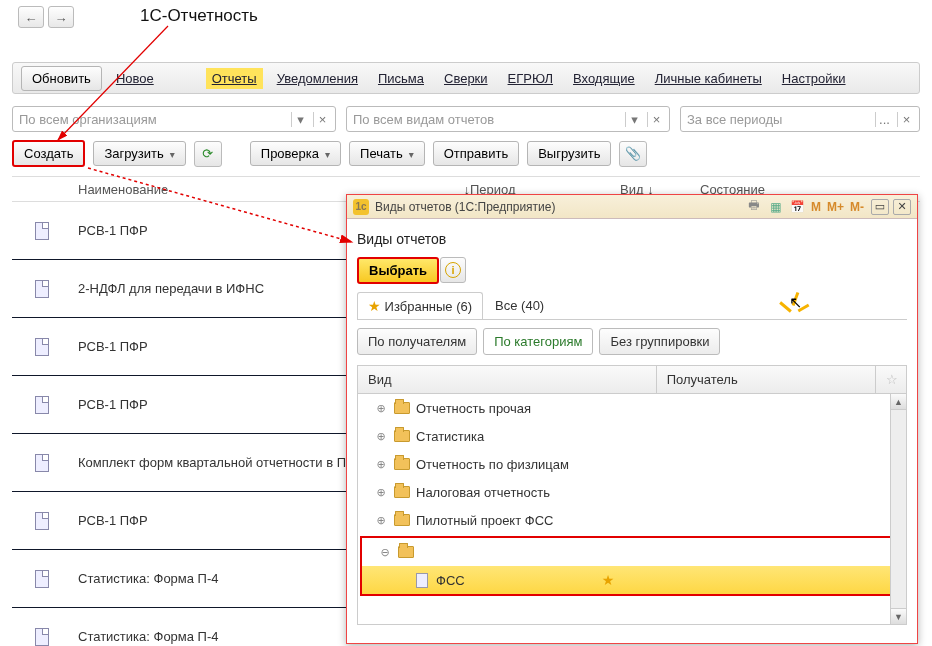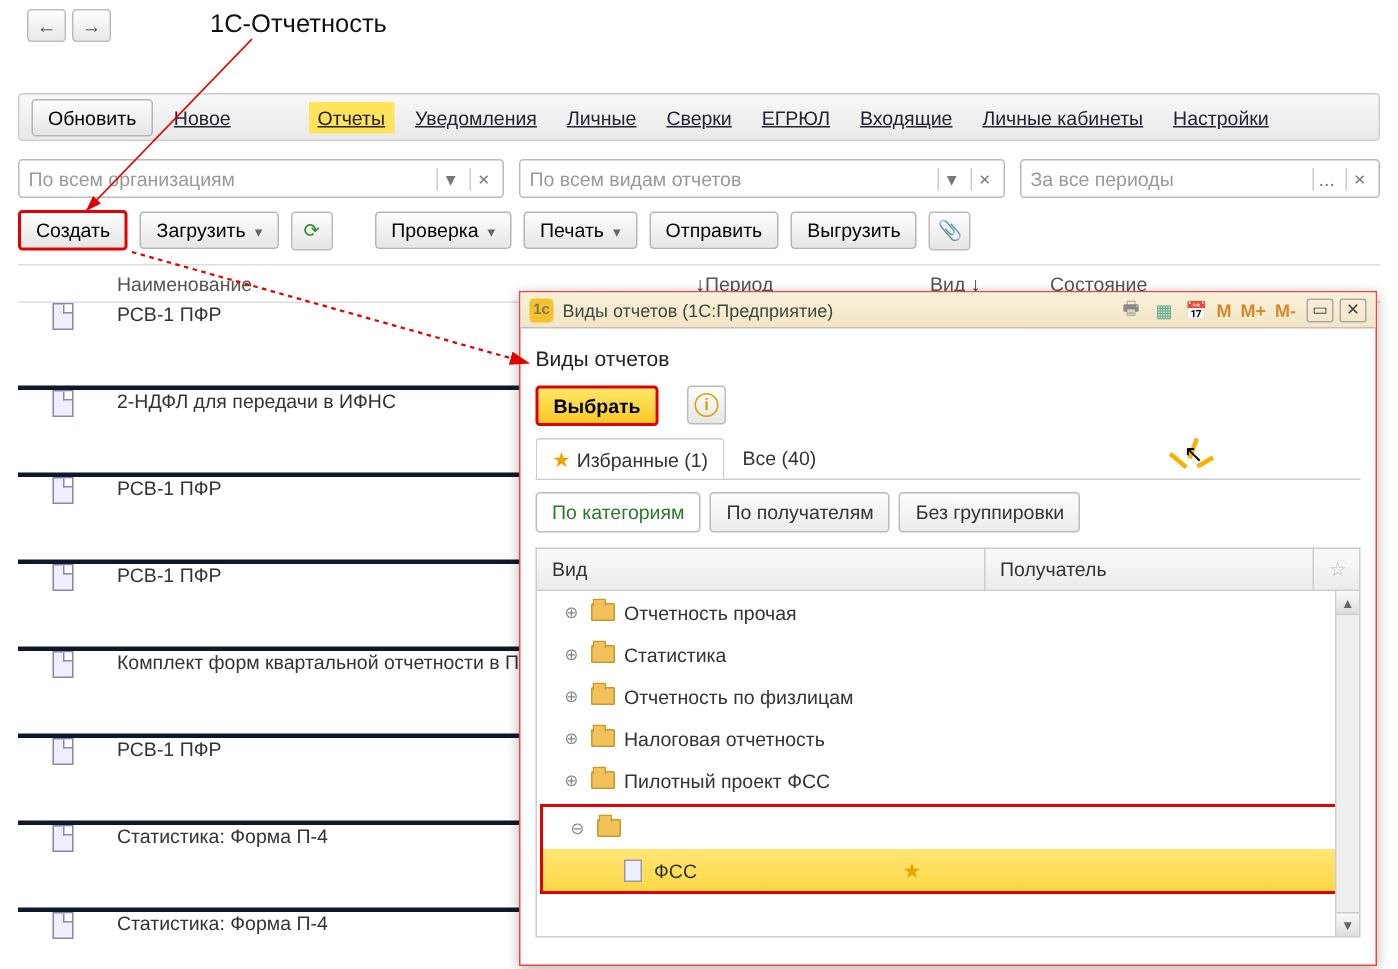--- a/index.html
+++ b/index.html
@@ -34,38 +34,38 @@
 .table-header { position: absolute; top: 176px; left: 12px; right: 12px; height: 26px; display: flex; align-items: center; border-top: 1px solid #ddd; border-bottom: 1px solid #ddd; color: #555; }
 .col-icon { width: 60px; }
 .col-name { flex: 1; padding-left: 6px; }
 .col-period { width: 150px; }
 .col-vid { width: 80px; }
 .col-state { width: 220px; }
 .sort-arrow { color: #333; }
 
 
 .table-body { position: absolute; top: 202px; left: 12px; width: 380px; bottom: 0; }
-.row { height: 58px; display: flex; align-items: flex-start; border-bottom: 3px solid #0f172a; }
+.row { height: 58px; display: flex; align-items: center; border-bottom: 1px solid #0f172a; }
 .row .file-icon { width: 60px; display: flex; justify-content: center; }
 .row .name { flex: 1; padding-left: 6px; font-size: 13px; }
 .file-glyph { width: 14px; height: 18px; border: 1px solid #88a; background: #eef; position: relative; }
 .file-glyph::after { content:""; position: absolute; top:0; right:0; width:5px; height:5px; background:#fff; border-left:1px solid #88a; border-bottom:1px solid #88a; }
 
 
 .popup { position: absolute; top: 194px; left: 346px; width: 572px; height: 450px; border: 1px solid #ef4444; background: #fff; box-shadow: 0 2px 8px rgba(0,0,0,.3); }
 .popup-titlebar { height: 24px; background: linear-gradient(#f8f0da,#f2e6c6); display: flex; align-items: center; padding: 0 6px; font-size: 12px; color: #444; border-bottom: 1px solid #cbb; }
 .popup-titlebar .ticon { width: 16px; height: 16px; background: #f3c22e; border-radius: 3px; margin-right: 6px; display:flex; align-items:center; justify-content:center; font-size:10px; color:#875; font-weight:bold; }
 .popup-titlebar .spacer { flex: 1; }
 .tb-icon { width: 20px; height: 18px; display: flex; align-items: center; justify-content: center; color: #888; font-size: 12px; margin-left: 2px; }
 .tb-m { color: #d68a2b; font-weight: bold; font-size: 12px; padding: 0 3px; }
 .tb-close { border: 1px solid #aaa; border-radius: 2px; width: 18px; height: 16px; display: flex; align-items: center; justify-content: center; font-size: 11px; margin-left: 4px; }
 
 .popup-body { padding: 8px 10px; }
 .popup-h1 { font-size: 14px; margin: 4px 0 10px; color: #222; }
-.popup-toolbar { display: flex; gap: 19px; margin-bottom: 8px; }
+.popup-toolbar { display: flex; gap: 1px; margin-bottom: 8px; }
 .btn-yellow { background: linear-gradient(#ffe869,#f8c822); border: 1px solid #c8a018; }
 .info-circle { width: 26px; height: 26px; border: 1px solid #bbb; border-radius: 3px; background: linear-gradient(#fdfdfd,#e6e6e6); display:flex; align-items:center; justify-content:center; }
 .info-circle span { width: 16px; height: 16px; border: 1px solid #d6a400; border-radius: 50%; color: #d6a400; font-weight: bold; font-size: 11px; display:flex; align-items:center; justify-content:center; }
 
 .tabs { display: flex; align-items: center; border-bottom: 1px solid #ccc; }
 .tab { padding: 5px 10px; border: 1px solid #ccc; border-bottom: none; background: linear-gradient(#fafafa,#ececec); margin-right: 2px; border-radius: 3px 3px 0 0; display:flex; align-items:center; gap:4px; }
 .tab.active { background: #fff; }
 .tab-plain { padding: 5px 10px; color: #333; }
 .star { color: #e8a300; font-size: 14px; }
 
@@ -114,21 +114,21 @@
 </div>
 
 <div class="page-title">1С-Отчетность</div>
 
 <div class="toolbar">
   <button class="btn">Обновить</button>
   <span class="link">Новое</span>
   <span style="width:30px"></span>
   <span class="link active">Отчеты</span>
   <span class="link">Уведомления</span>
-  <span class="link">Личные</span>
+  <span class="link">Письма</span>
   <span class="link">Сверки</span>
   <span class="link">ЕГРЮЛ</span>
   <span class="link">Входящие</span>
   <span class="link">Личные кабинеты</span>
   <span class="link">Настройки</span>
 </div>
 
 <div class="filter-row">
   <div class="filter-input">
     <span>По всем организациям</span>
@@ -241,27 +241,27 @@
     <div class="popup-h1">Виды отчетов</div>
     <div class="popup-toolbar">
       <button class="btn btn-yellow red-box" style="font-weight:bold">Выбрать</button>
       <div class="info-circle">
           <span>i</span>
         </div>
     </div>
     <div class="tabs">
       <div class="tab active">
           <span class="star">★</span>
-          <span>Избранные (1)</span>
+          <span>Избранные (6)</span>
         </div>
       <div class="tab-plain">Все (40)</div>
     </div>
     <div class="subtabs">
+      <div class="subtab">По получателям</div>
       <div class="subtab active">По категориям</div>
-      <div class="subtab">По получателям</div>
       <div class="subtab">Без группировки</div>
     </div>
     <div class="tree-header">
       <div class="th-cell th-vid">Вид</div>
       <div class="th-cell th-pol">Получатель</div>
       <div class="th-cell th-star">☆</div>
     </div>
     <div class="tree">
       <div class="tree-row">
           <span class="exp">⊕</span>

